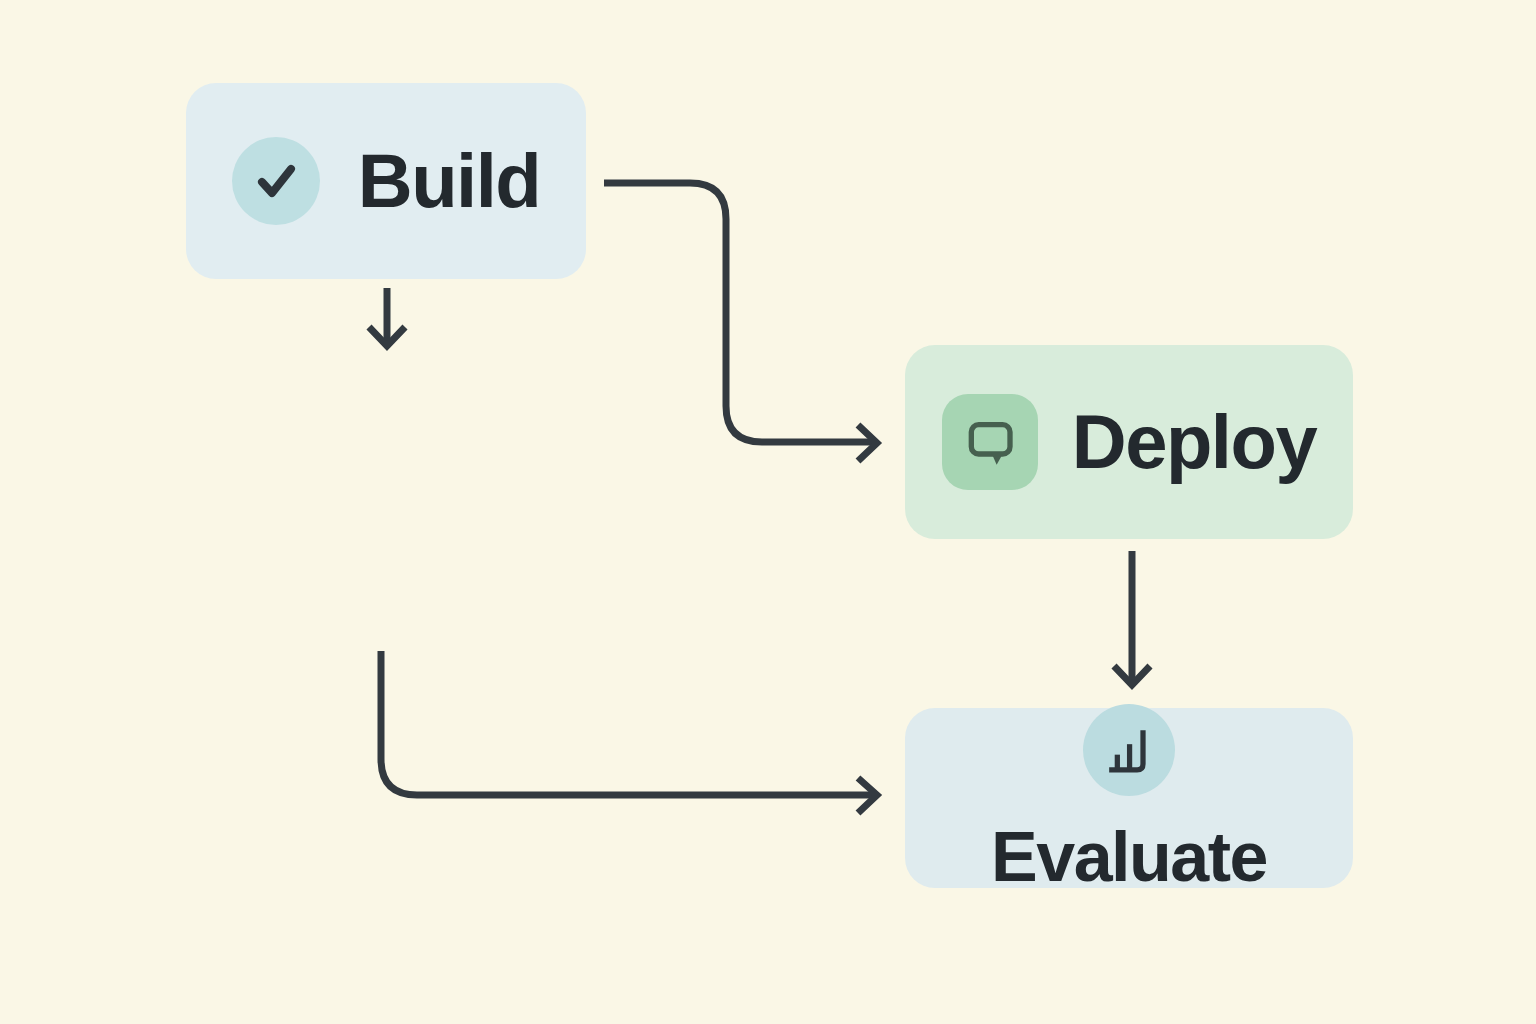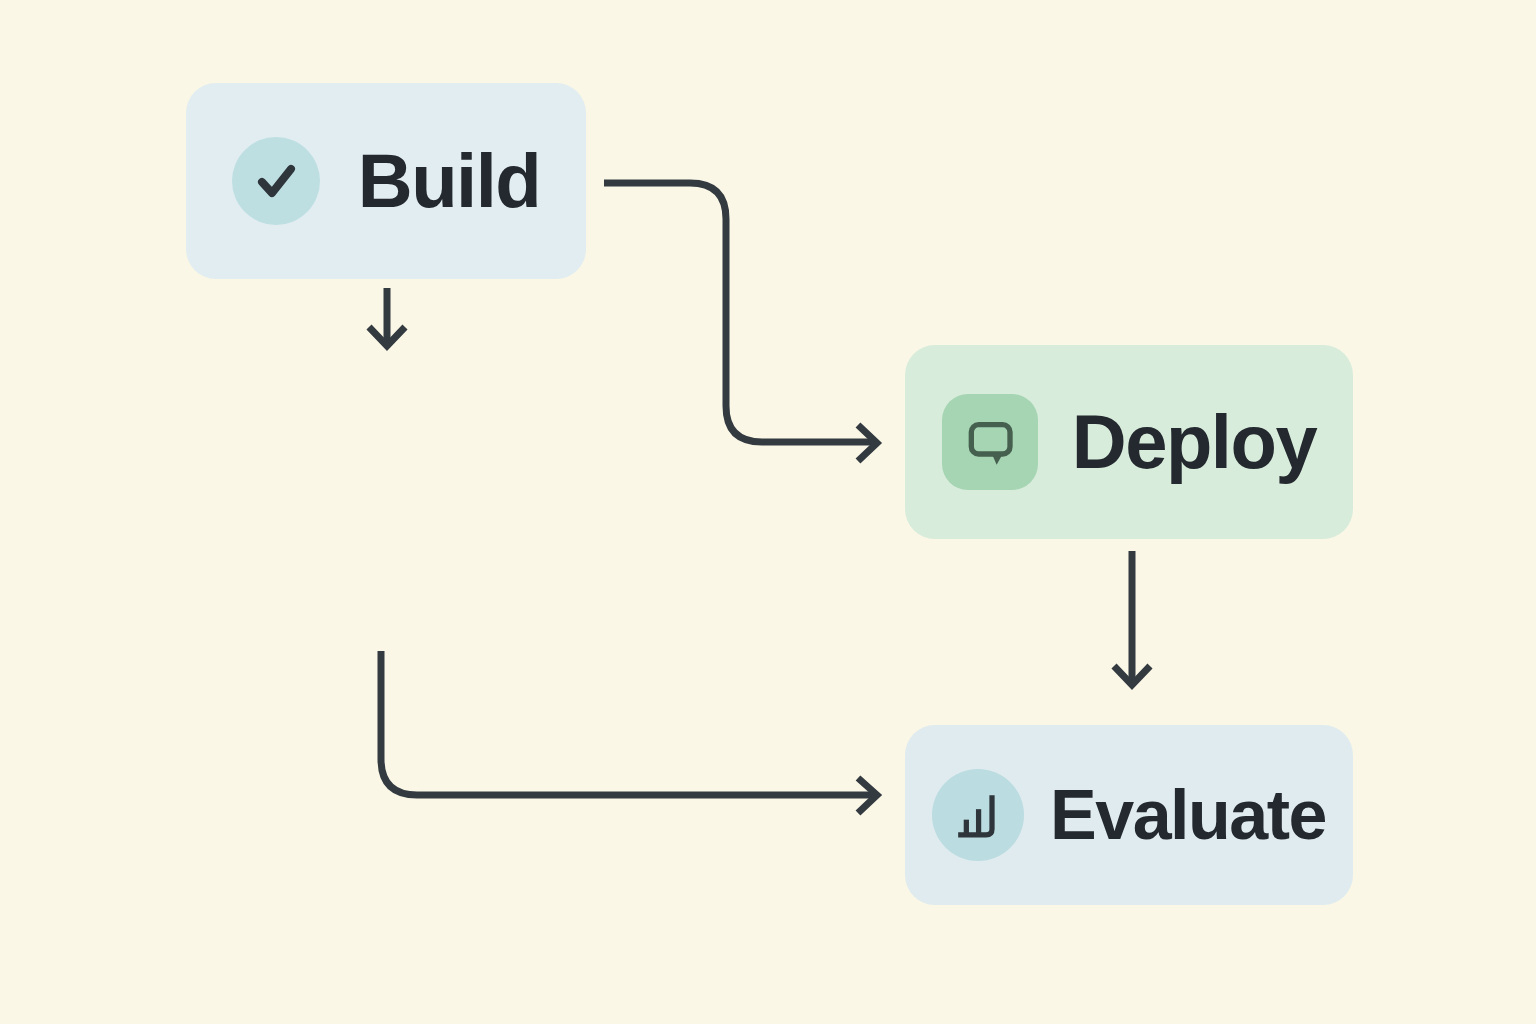--- a/index.html
+++ b/index.html
@@ -34,21 +34,21 @@
   .node .label {
     font-size: 76px;
     font-weight: 600;
     letter-spacing: -1.5px;
     line-height: 1;
     white-space: nowrap;
   }
   .node-plan     { left: 186px; top:  83px; width: 400px; height: 196px; gap: 38px; }
   .node-build    { left: 186px; top: 358px; width: 400px; height: 280px; flex-direction: column; gap: 14px; }
   .node-deploy   { left: 905px; top: 345px; width: 448px; height: 194px; gap: 34px; }
-  .node-evaluate { left: 905px; top: 725px; width: 448px; height: 180px; gap: 26px; }
+  .node-evaluate { left: 905px; top: 708px; width: 448px; height: 180px; gap: 26px; flex-direction: column; }
   .node-evaluate .label { font-size: 70px; }
 
   .icon-badge {
     display: flex;
     align-items: center;
     justify-content: center;
     flex: 0 0 auto;
   }
   .badge-circle-lg { width: 88px; height: 88px; border-radius: 50%; }
   .badge-circle-md { width: 92px; height: 92px; border-radius: 50%; }

